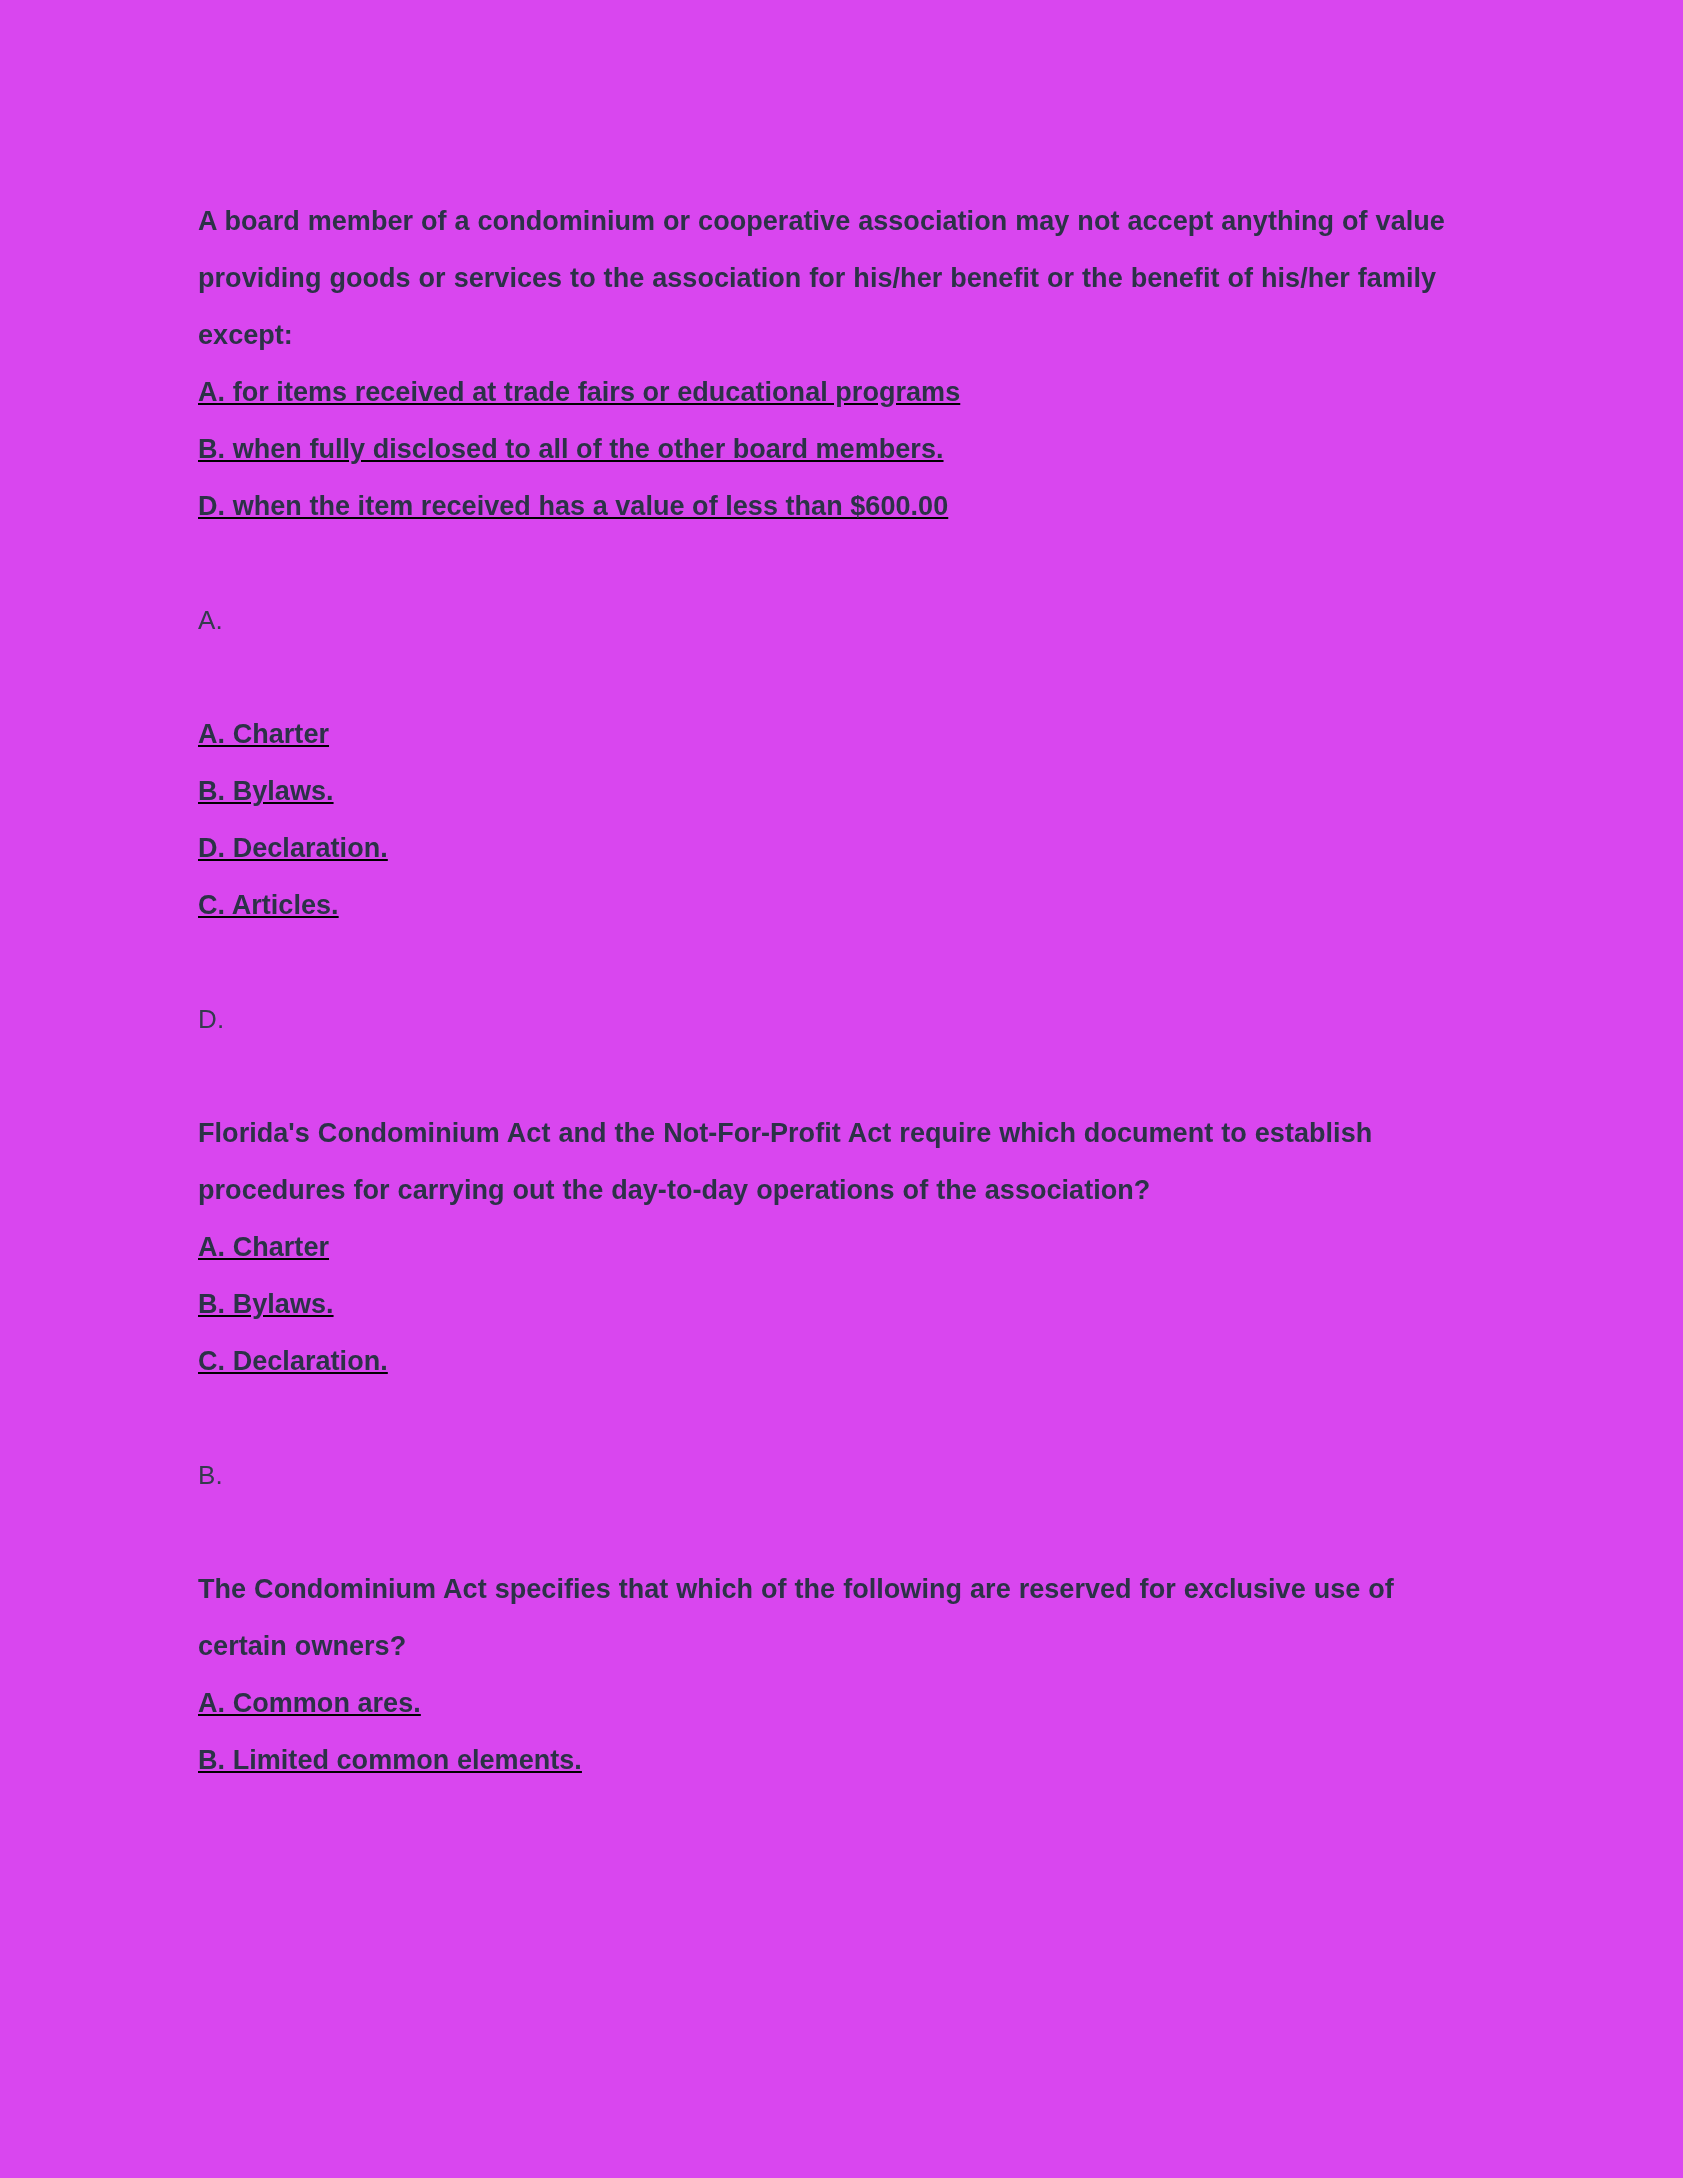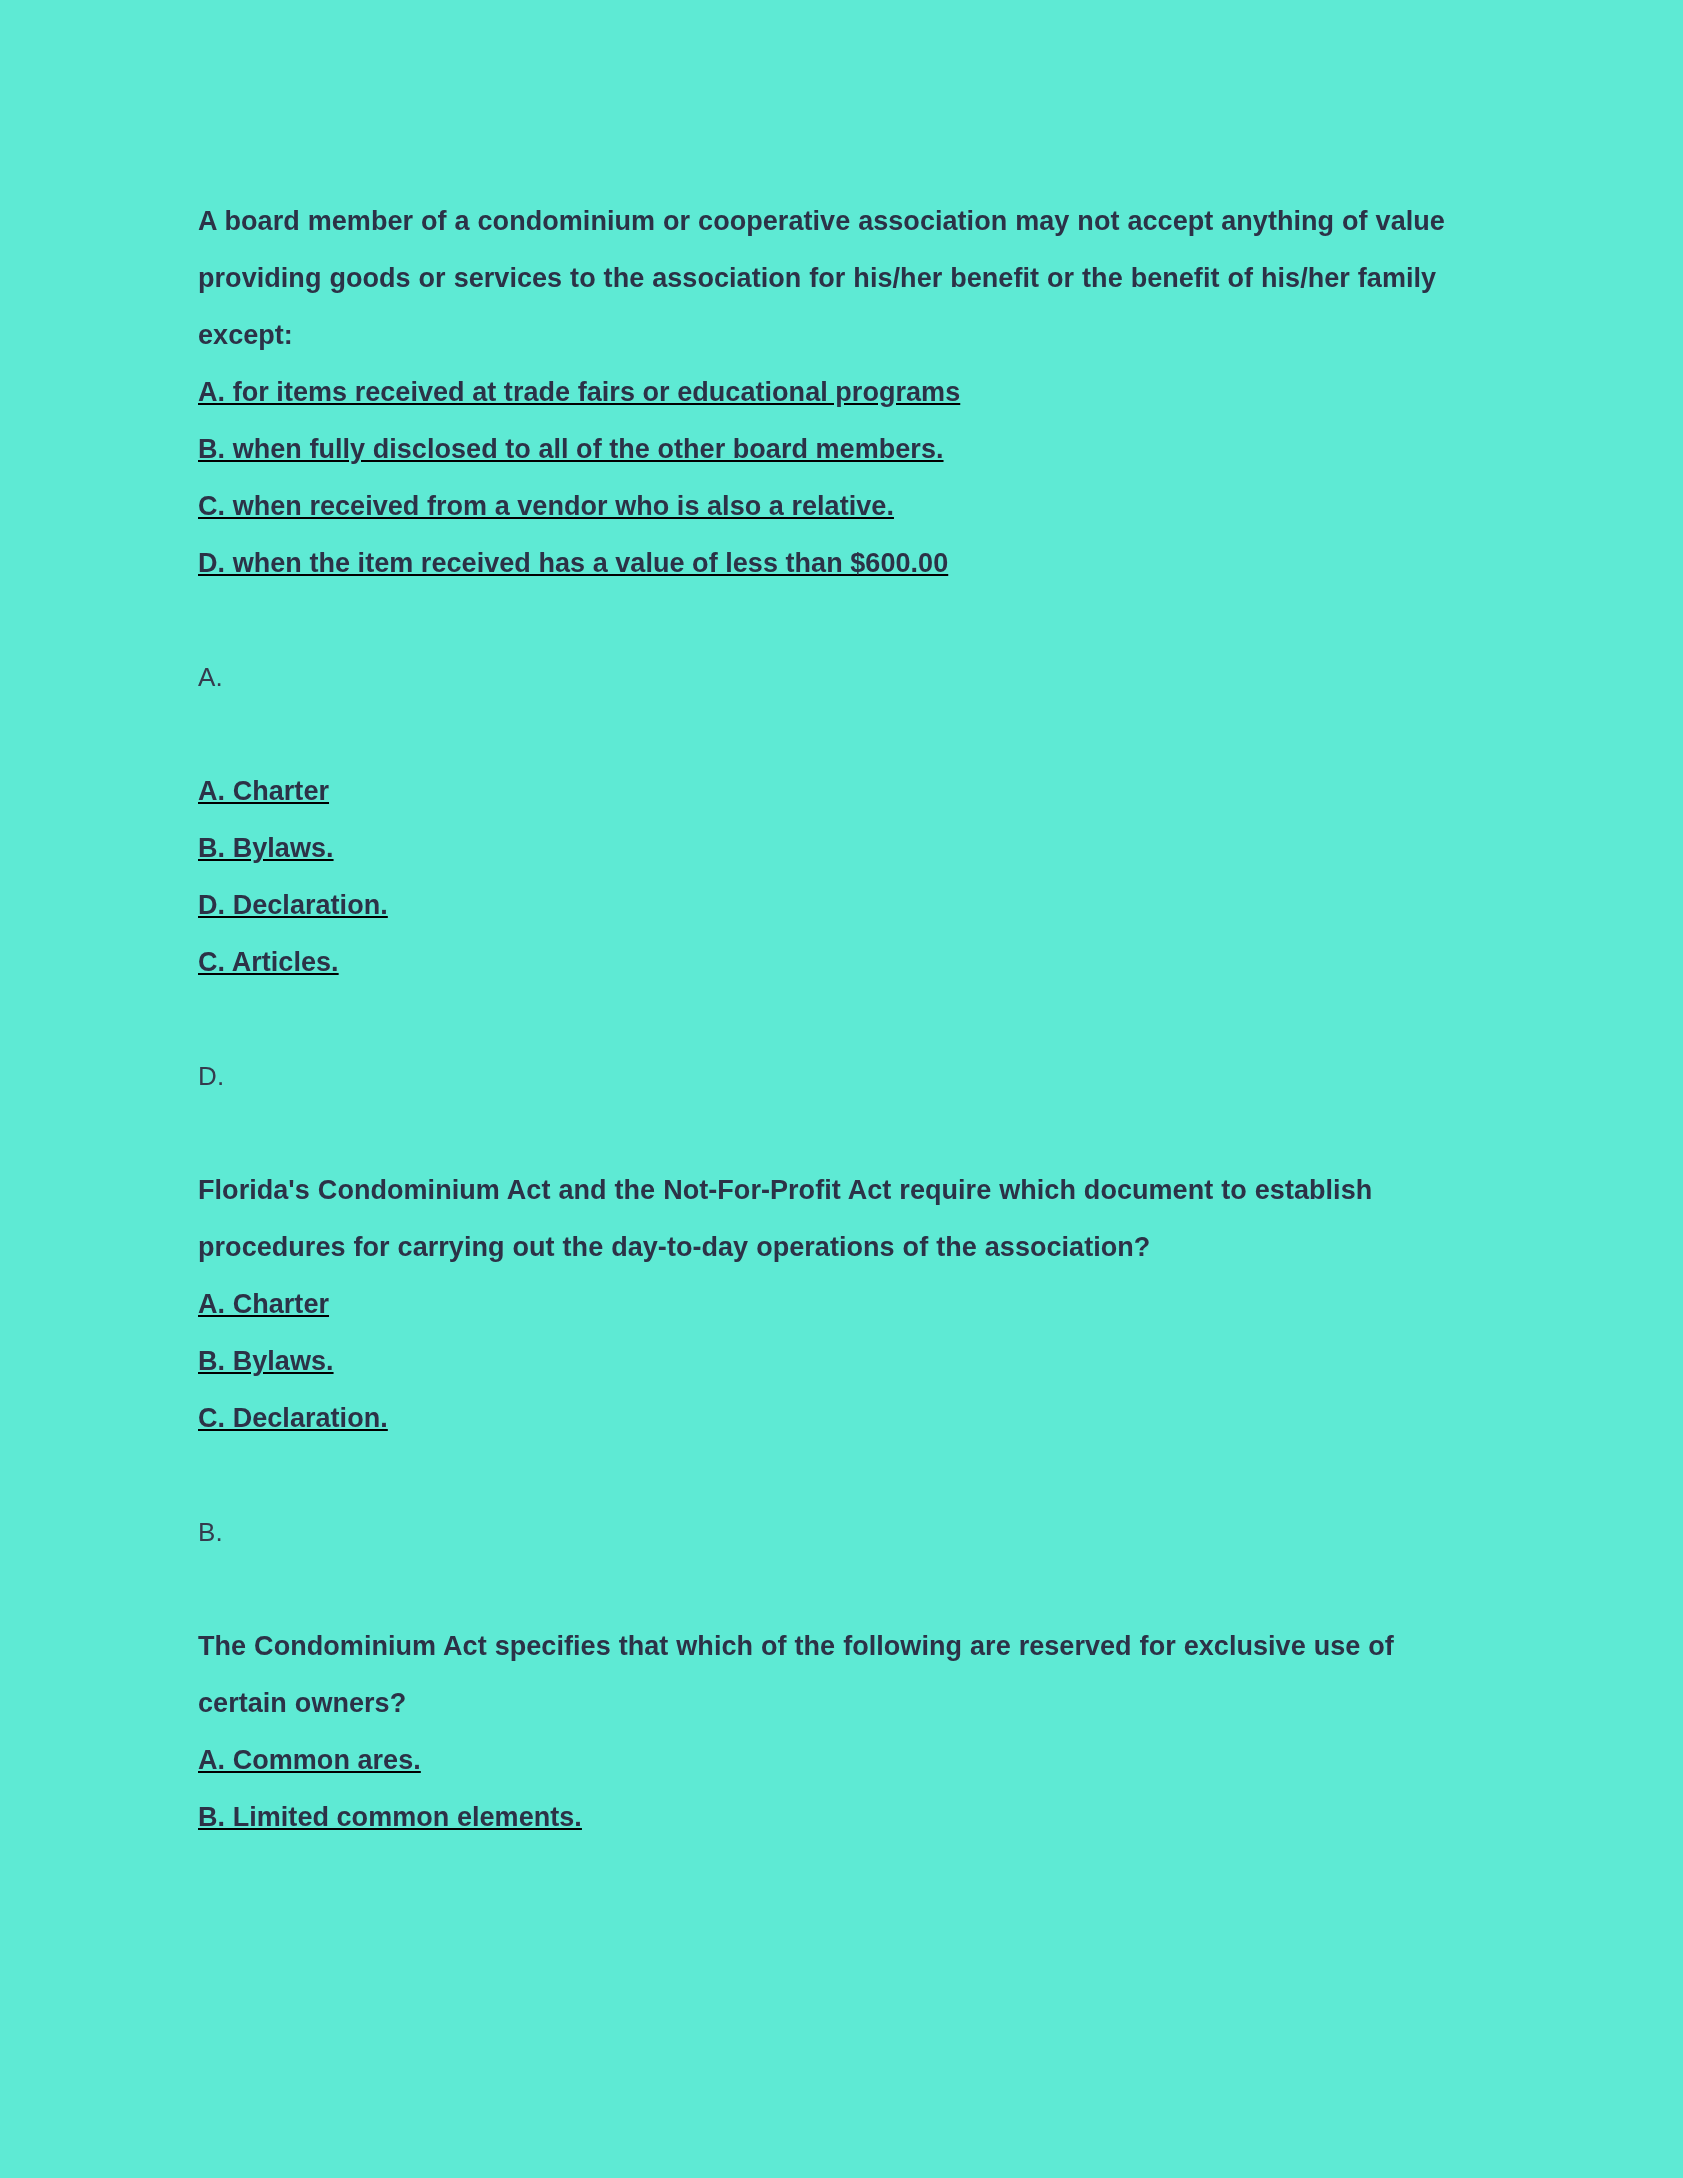--- a/index.html
+++ b/index.html
@@ -11,21 +11,21 @@
   body {
     width: 1683px;
     height: 2178px;
     font-family: "Liberation Sans", sans-serif;
     -webkit-font-smoothing: antialiased;
   }
   .page {
     position: relative;
     width: 1683px;
     height: 2178px;
-    background: #5eead4;
+    background: #d946ef;
     box-sizing: border-box;
     padding: 193px 228px 0 198px;
   }
   .doc-body {
     width: 1257px;
   }
   .qa-block {
     margin: 0 0 0 0;
   }
   .question-stem,
@@ -63,21 +63,20 @@
 <body>
 
 <div class="page">
   <div class="doc-body">
 
     <div class="qa-block">
       <p class="question-stem">A board member of a condominium or cooperative association may not accept anything of value providing goods or services to the association for his/her benefit or the benefit of his/her family except:</p>
       <ul class="options">
         <li class="option-line">A. for items received at trade fairs or educational programs</li>
         <li class="option-line">B. when fully disclosed to all of the other board members.</li>
-        <li class="option-line">C. when received from a vendor who is also a relative.</li>
         <li class="option-line">D. when the item received has a value of less than $600.00</li>
       </ul>
       <div class="gap-before-answer"></div>
       <p class="answer-line">A.</p>
       <div class="gap-after-answer"></div>
     </div>
 
     <div class="qa-block">
       <ul class="options">
         <li class="option-line">A. Charter</li>

